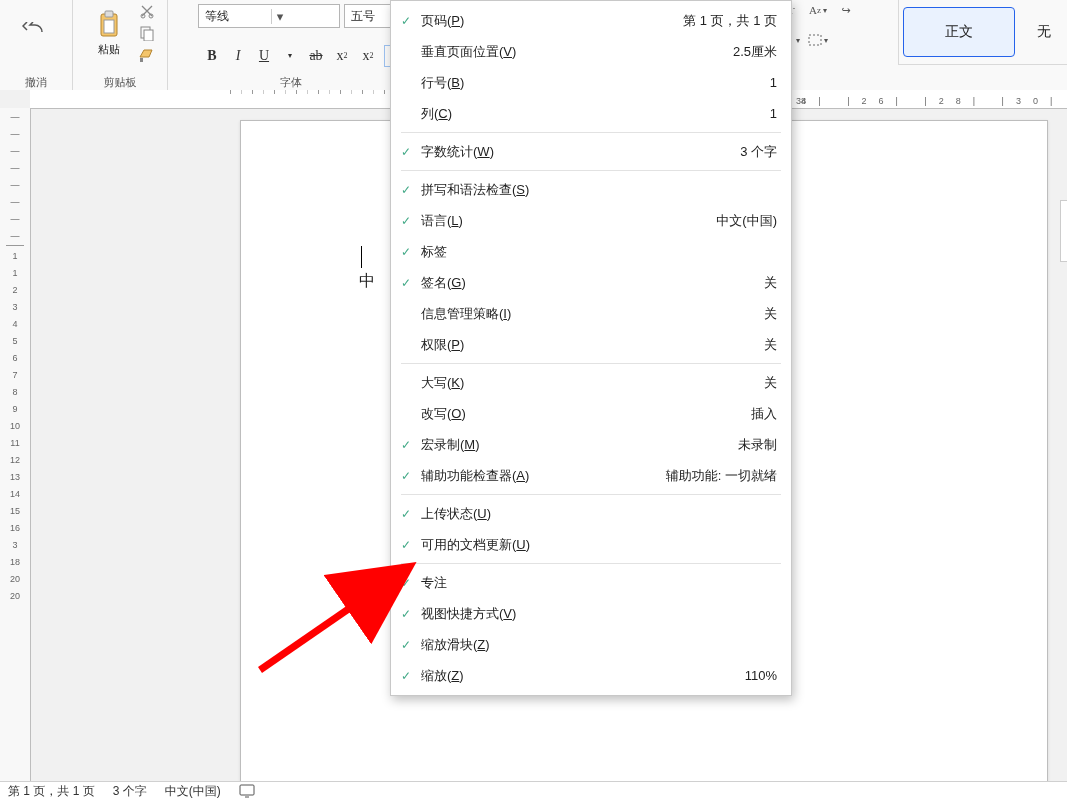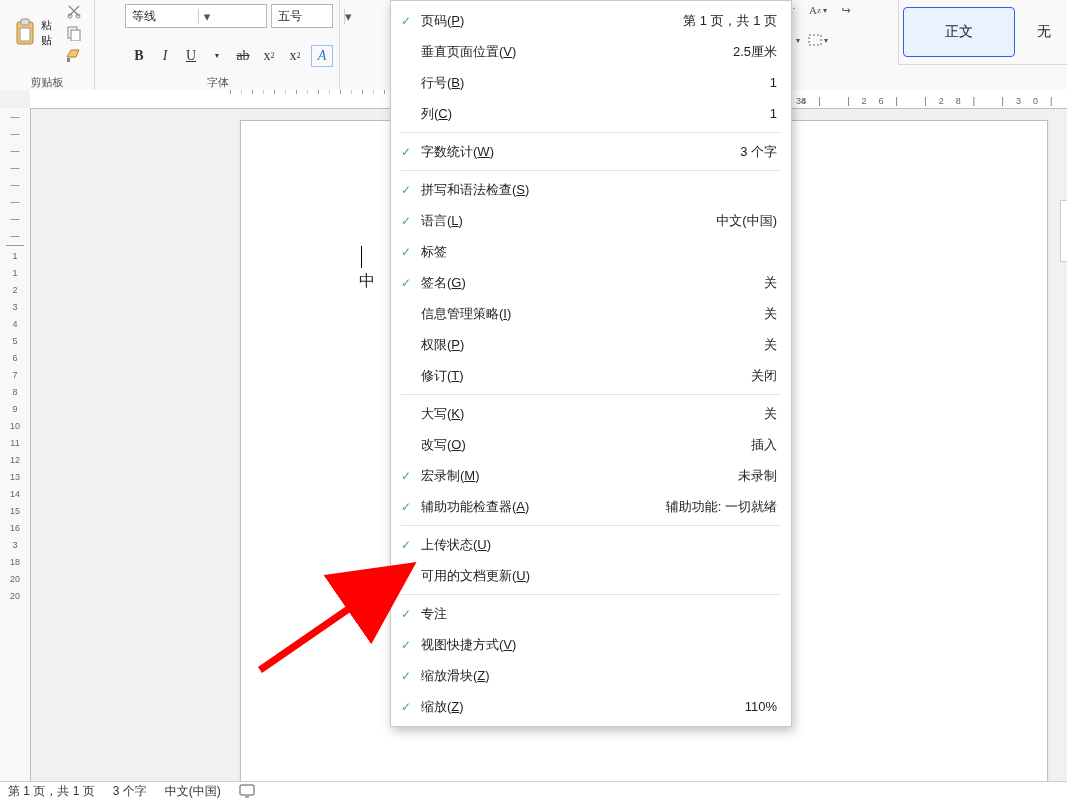--- a/index.html
+++ b/index.html
@@ -1,21 +1,21 @@
 <!DOCTYPE html>
 <html><head>
 <meta charset="utf-8">
 <style>
 html,body{margin:0;padding:0;font-family:"Microsoft YaHei","Segoe UI",sans-serif;font-size:13px;color:#222;background:#fff;overflow:hidden}
 body{width:1067px;height:800px;position:relative}
 .ribbon{height:90px;background:#f9f9f9;border-bottom:1px solid #d9d9d9;display:flex;align-items:flex-start;position:relative}
 .rgroup{display:flex;flex-direction:column;align-items:center;justify-content:space-between;height:90px;padding:2px 6px 0;border-right:1px solid #d9d9d9;position:relative}
 .rgroup-row{display:flex;align-items:center;gap:4px;height:62px}
 .rgroup-label{font-size:11px;color:#555;padding-bottom:2px;width:100%;text-align:center;position:relative}
-.big-btn{display:flex;flex-direction:row;align-items:center;justify-content:center;width:50px;height:60px;gap:2px}
+.big-btn{display:flex;flex-direction:column;align-items:center;justify-content:center;width:50px;height:60px;gap:2px}
 .big-btn .lbl{font-size:11px}
 .ico{display:inline-flex;align-items:center;justify-content:center}
 .combo{display:flex;align-items:center;border:1px solid #b5b5b5;background:#fff;height:22px}
 .combo .val{padding:0 6px;min-width:60px;font-size:12px}
 .combo .dd{width:16px;text-align:center;color:#555;border-left:1px solid #ccc}
 .fmt-row{display:flex;gap:6px;align-items:center}
 .fmt-btn{width:20px;height:20px;display:flex;align-items:center;justify-content:center;font-family:"Times New Roman",serif;font-size:14px;color:#333}
 .style-box{border:1px solid #2563eb;border-radius:4px;background:#eaf2fe;width:110px;height:48px;display:flex;align-items:center;justify-content:center;font-size:14px;margin:4px}
 .doc-area{position:absolute;top:90px;left:0;right:0;bottom:18px;background:#f1f1f1}
 .hruler{position:absolute;top:0;left:30px;right:0;height:18px;background:#fff;border-bottom:1px solid #bdbdbd;font-size:9px;color:#666;overflow:hidden;white-space:nowrap}
@@ -34,20 +34,31 @@
 .arrow{position:absolute;z-index:60;pointer-events:none}
 .status{position:absolute;bottom:0;left:0;right:0;height:18px;background:#fff;border-top:1px solid #d0d0d0;display:flex;align-items:center;font-size:12px;color:#333;padding:0 8px;gap:18px}
 .mini{width:22px;height:14px;display:flex;align-items:center;justify-content:center;font-size:11px;color:#555;border:1px solid transparent}
 .mini.dd::after{content:"▾";margin-left:2px;font-size:8px}
 .shadow-box{position:absolute;right:0;top:110px;width:6px;height:60px;background:#fff;border:1px solid #ccc;border-right:none}
 </style>
 </head>
 <body>
 
 <div class="ribbon">
+  <div class="rgroup" style="width:60px">
+    <div class="big-btn">
+      <span class="ico">
+          <svg width="28" height="20">
+            <path d="M20 10a7 7 0 0 0-7-7H8l3-3" fill="none" stroke="#555" stroke-width="1.5"></path>
+            <path d="M5 0l-4 4 4 4" fill="none" stroke="#555" stroke-width="1.5"></path>
+          </svg>
+        </span>
+    </div>
+    <div class="rgroup-label">撤消</div>
+  </div>
   <div class="rgroup" style="width:82px">
     <div class="rgroup-row">
       <div class="big-btn">
         <span class="ico">
             <svg width="28" height="30">
               <rect x="6" y="4" width="16" height="22" rx="2" fill="#f4c56b" stroke="#b38430"></rect>
               <rect x="10" y="1" width="8" height="6" rx="1" fill="#ddd" stroke="#999"></rect>
               <rect x="9" y="10" width="10" height="13" fill="#fff" stroke="#999"></rect>
             </svg>
           </span>
@@ -219,25 +230,20 @@
     <div class="mi">
       <span class="chk"></span>
       <span class="lbl">信息管理策略(<u>I</u>)</span>
       <span class="val">关</span>
     </div>
     <div class="mi">
       <span class="chk"></span>
       <span class="lbl">权限(<u>P</u>)</span>
       <span class="val">关</span>
     </div>
-    <div class="mi">
-      <span class="chk"></span>
-      <span class="lbl">修订(<u>T</u>)</span>
-      <span class="val">关闭</span>
-    </div>
     <div class="msep"></div>
     <div class="mi">
       <span class="chk"></span>
       <span class="lbl">大写(<u>K</u>)</span>
       <span class="val">关</span>
     </div>
     <div class="mi">
       <span class="chk"></span>
       <span class="lbl">改写(<u>O</u>)</span>
       <span class="val">插入</span>

